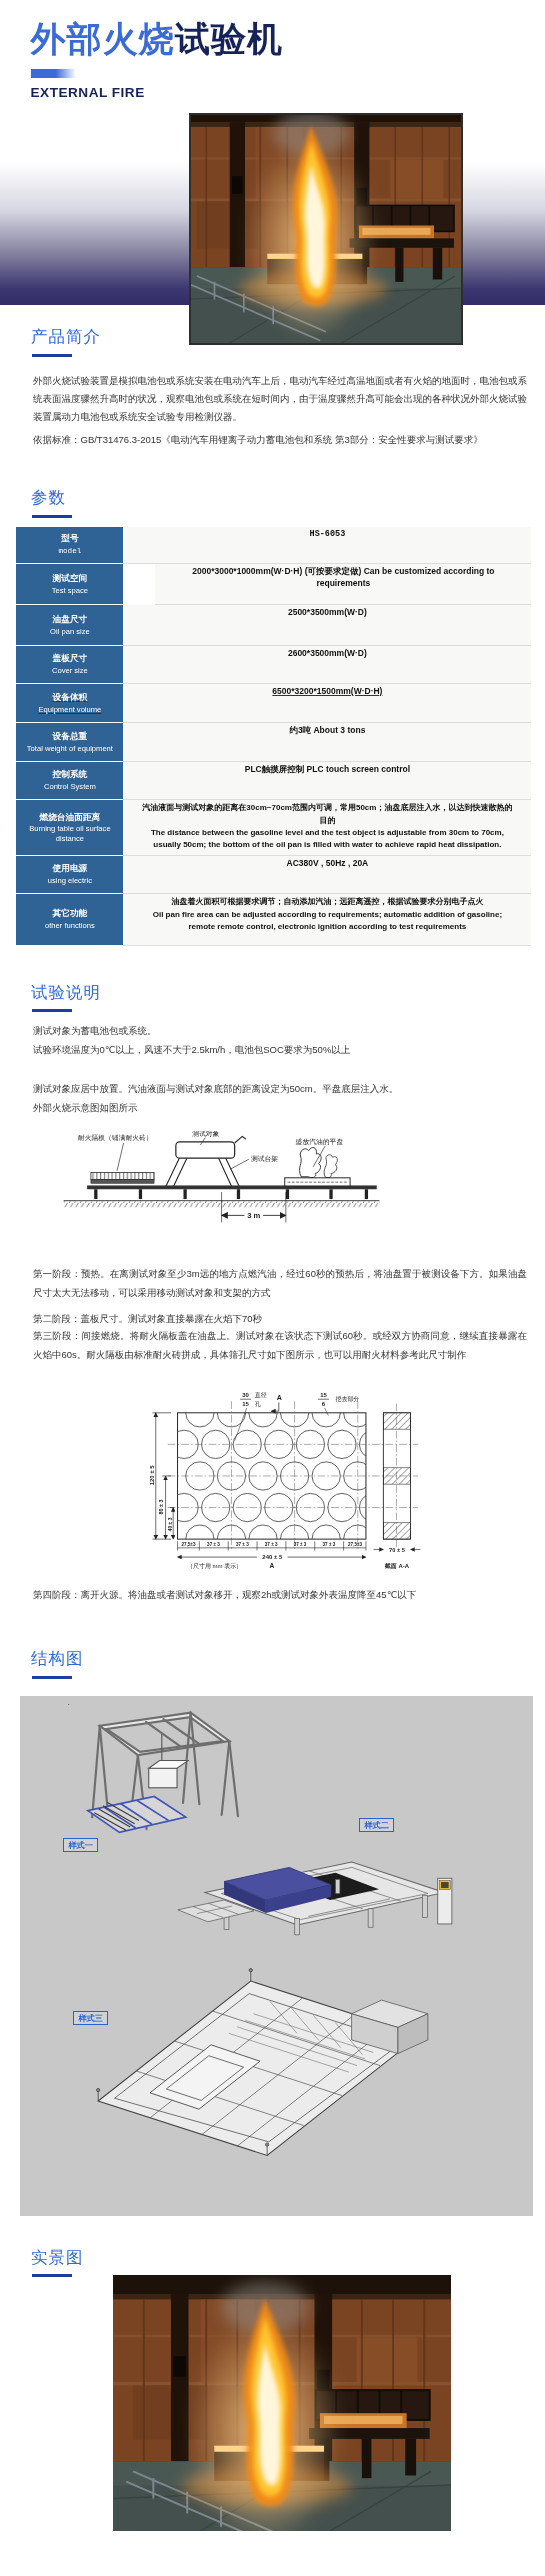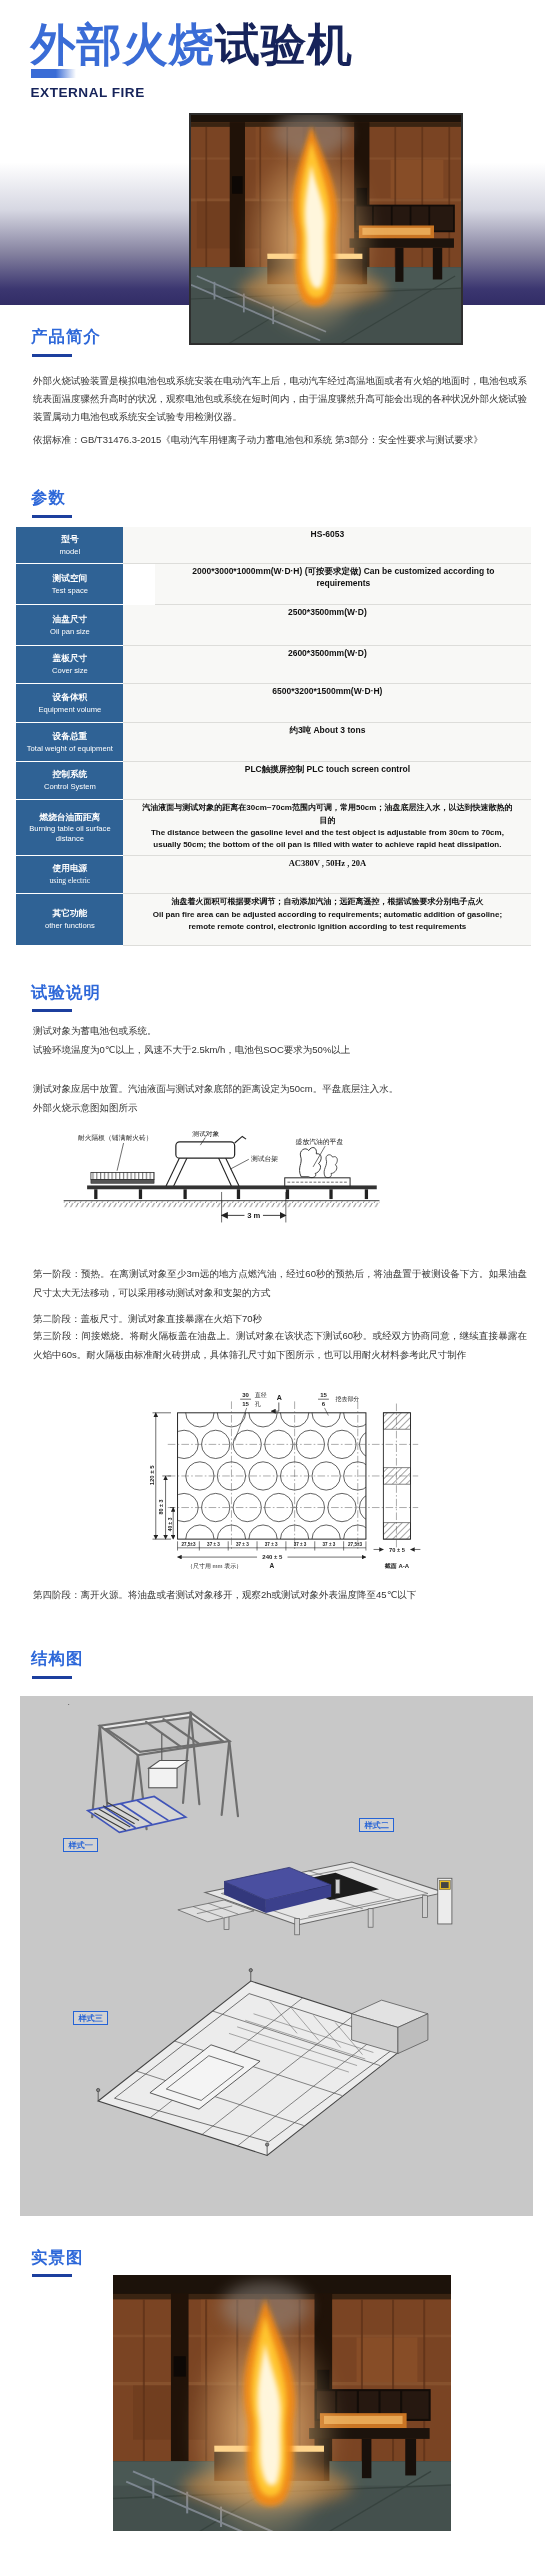--- a/index.html
+++ b/index.html
@@ -1,35 +1,35 @@
 <!DOCTYPE html>
 <html style="font-size:8.7px"><head>
 <meta charset="utf-8">
 <style>
   html,body{margin:0;padding:0;background:#fff;}
   #page{position:relative;width:545px;height:2576px;background:#fff;overflow:hidden;
         font-family:"Liberation Sans","DejaVu Sans",sans-serif;color:#333;}
   .abs{position:absolute;}
 
   
-  .main-title{left:30.5px;top:21px;font-size:45px;font-weight:900;letter-spacing:1.1px;line-height:1.05;white-space:nowrap;}
+  .main-title{left:30.5px;top:21px;font-size:35px;font-weight:900;letter-spacing:1.1px;line-height:1.05;white-space:nowrap;}
   .main-title .hl{color:#3a6cd6;}
   .main-title .rest{color:#16235a;}
   .title-bar{left:30.5px;top:69px;width:45px;height:8.7px;
              background:linear-gradient(90deg,#3a6cd6 0%,#3a6cd6 55%,rgba(58,108,214,0) 100%);}
   .subtitle{left:30.5px;top:85px;font-size:13.6px;font-weight:800;color:#16235a;letter-spacing:0.5px;}
 
   
   .banner{left:0;top:107px;width:545px;height:198px;
           background:linear-gradient(180deg,#ffffff 0%,#ffffff 28%,#d6d7e2 52%,#84819f 74%,#3b3670 92%,#322d66 100%);}
   .banner-photo{left:189px;top:113px;width:274px;height:232px;border:2.2px solid #2e2e2e;box-sizing:border-box;background:#140d08;}
   .banner-photo svg,.real-photo svg{display:block;width:100%;height:100%;}
 
   
-  .sec-title{font-size:16.4px;font-weight:700;color:#2e68d9;letter-spacing:1.1px;white-space:nowrap;text-align:center;}
+  .sec-title{font-size:16.4px;font-weight:400;color:#2e68d9;letter-spacing:1.1px;white-space:nowrap;text-align:center;}
   .sec-dash{width:40px;height:2.7px;background:#1c3f9e;}
 
   
   .para{font-size:9.5px;line-height:18px;color:#333;text-align:justify;}
   .para2{font-size:9.5px;line-height:19px;color:#333;}
 
   
   .param-table{left:16.4px;top:527px;width:515px;display:flex;flex-direction:column;}
   .prow{display:flex;width:100%;}
   .pcell-l{width:107px;box-sizing:border-box;background:#2f6295;color:#fff;display:flex;flex-direction:column;
@@ -145,21 +145,21 @@
 
   <div class="abs sec-title" style="left:31px;top:326px;">产品简介</div>
   <div class="abs sec-dash" style="left:32px;top:354px;"></div>
   <div class="abs para" style="left:33px;top:372px;width:494px;">外部火烧试验装置是模拟电池包或系统安装在电动汽车上后，电动汽车经过高温地面或者有火焰的地面时，电池包或系统表面温度骤然升高时的状况，观察电池包或系统在短时间内，由于温度骤然升高可能会出现的各种状况外部火烧试验装置属动力电池包或系统安全试验专用检测仪器。</div>
   <div class="abs para2" style="left:33px;top:430px;width:507px;">依据标准：GB/T31476.3-2015《电动汽车用锂离子动力蓄电池包和系统 第3部分：安全性要求与测试要求》</div>
 
   <div class="abs sec-title" style="left:31px;top:487px;">参数</div>
   <div class="abs sec-dash" style="left:32px;top:515px;"></div>
 
   <div class="abs param-table">
-    <div class="prow" style="height:37px;">
+    <div class="prow" style="height:37px;font-family:Liberation Mono, monospace;">
       <div class="pcell-l">
           <span class="zh">型号</span>
           <span class="en">model</span>
         </div>
       <div class="pcell-r">
           <span class="val">HS-6053</span>
         </div>
     </div>
     <div class="prow" style="height:41px;gap:32px;">
       <div class="pcell-l">
@@ -181,21 +181,21 @@
     </div>
     <div class="prow" style="height:38px;">
       <div class="pcell-l">
           <span class="zh">盖板尺寸</span>
           <span class="en">Cover size</span>
         </div>
       <div class="pcell-r">
           <span class="val">2600*3500mm(W·D)</span>
         </div>
     </div>
-    <div class="prow" style="height:39px;">
+    <div class="prow" style="height:39px;text-decoration:underline;">
       <div class="pcell-l">
           <span class="zh">设备体积</span>
           <span class="en">Equipment volume</span>
         </div>
       <div class="pcell-r">
           <span class="val">6500*3200*1500mm(W·D·H)</span>
         </div>
     </div>
     <div class="prow" style="height:39px;">
       <div class="pcell-l">
@@ -218,21 +218,21 @@
     <div class="prow" style="height:56px;">
       <div class="pcell-l">
           <span class="zh">燃烧台油面距离</span>
           <span class="en">Burning table oil surface distance</span>
         </div>
       <div class="pcell-r">
           <span class="val-zh">汽油液面与测试对象的距离在30cm~70cm范围内可调，常用50cm；油盘底层注入水，以达到快速散热的目的</span>
           <span class="val-en">The distance between the gasoline level and the test object is adjustable from 30cm to 70cm, usually 50cm; the bottom of the oil pan is filled with water to achieve rapid heat dissipation.</span>
         </div>
     </div>
-    <div class="prow" style="height:38px;font-family:Liberation Serif, serif;">
+    <div class="prow" style="height:38px;">
       <div class="pcell-l">
           <span class="zh">使用电源</span>
           <span class="en">using electric</span>
         </div>
       <div class="pcell-r">
           <span class="val">AC380V , 50Hz , 20A</span>
         </div>
     </div>
     <div class="prow" style="height:52px;">
       <div class="pcell-l">

